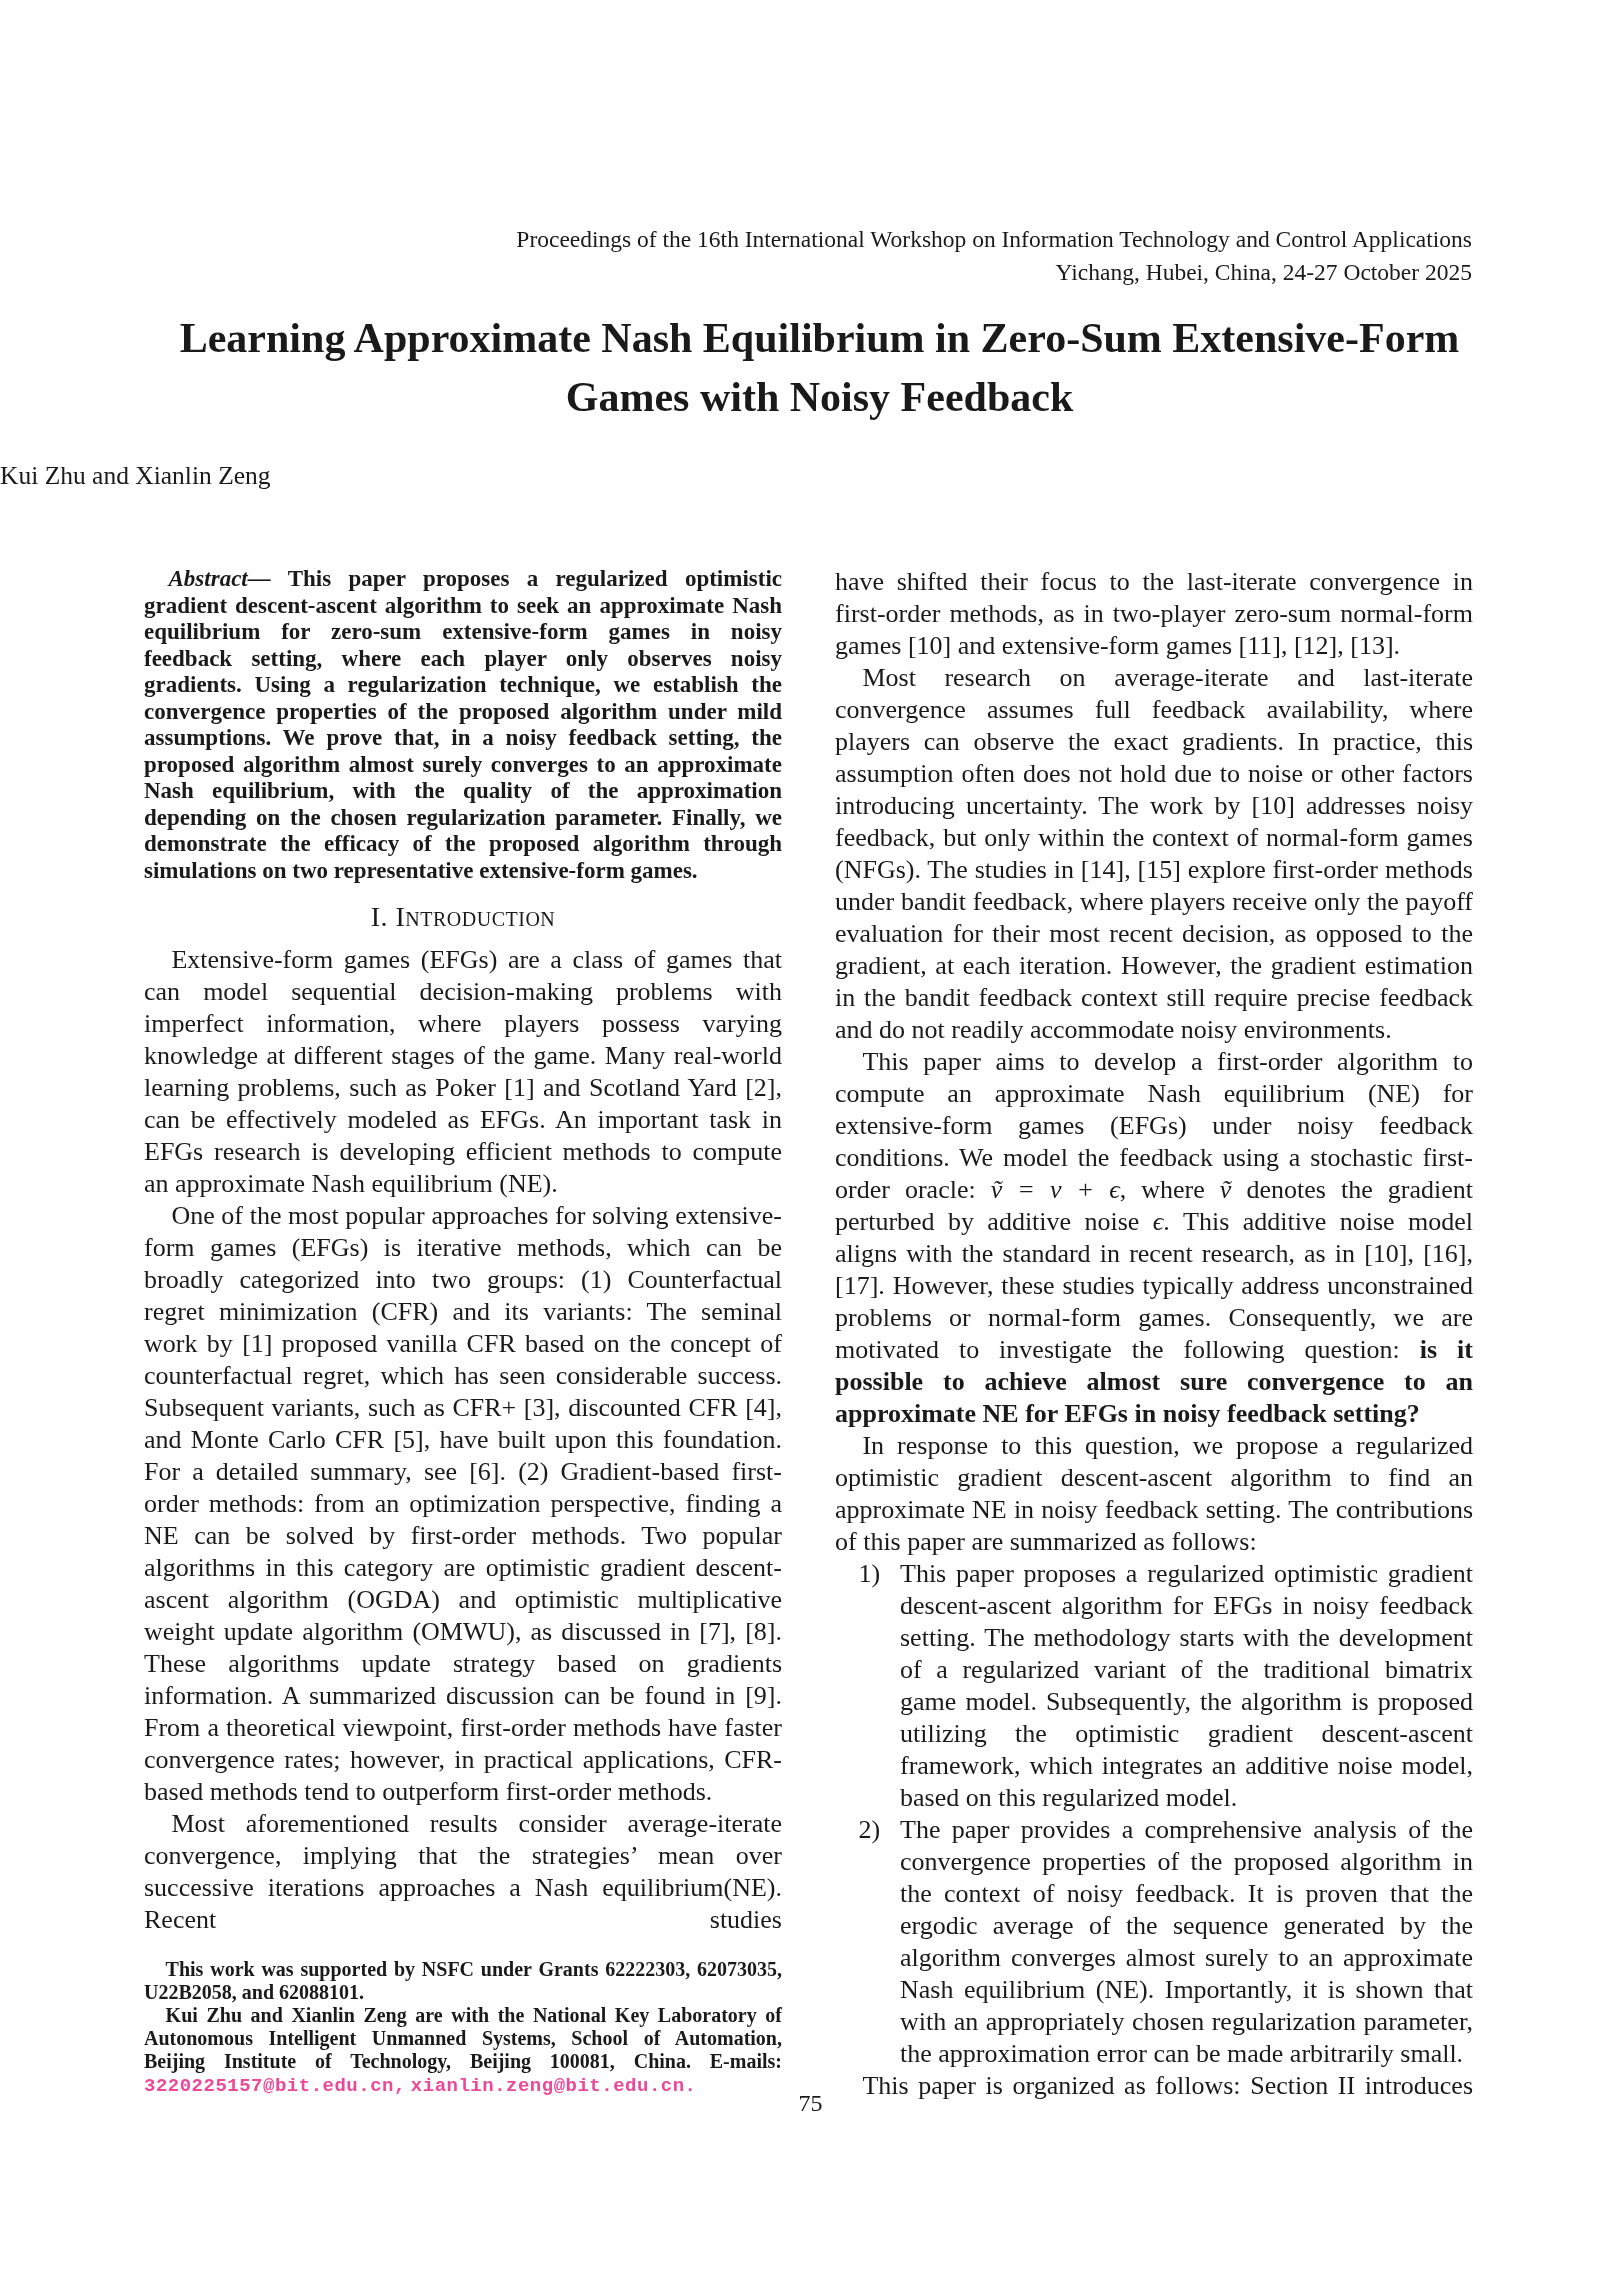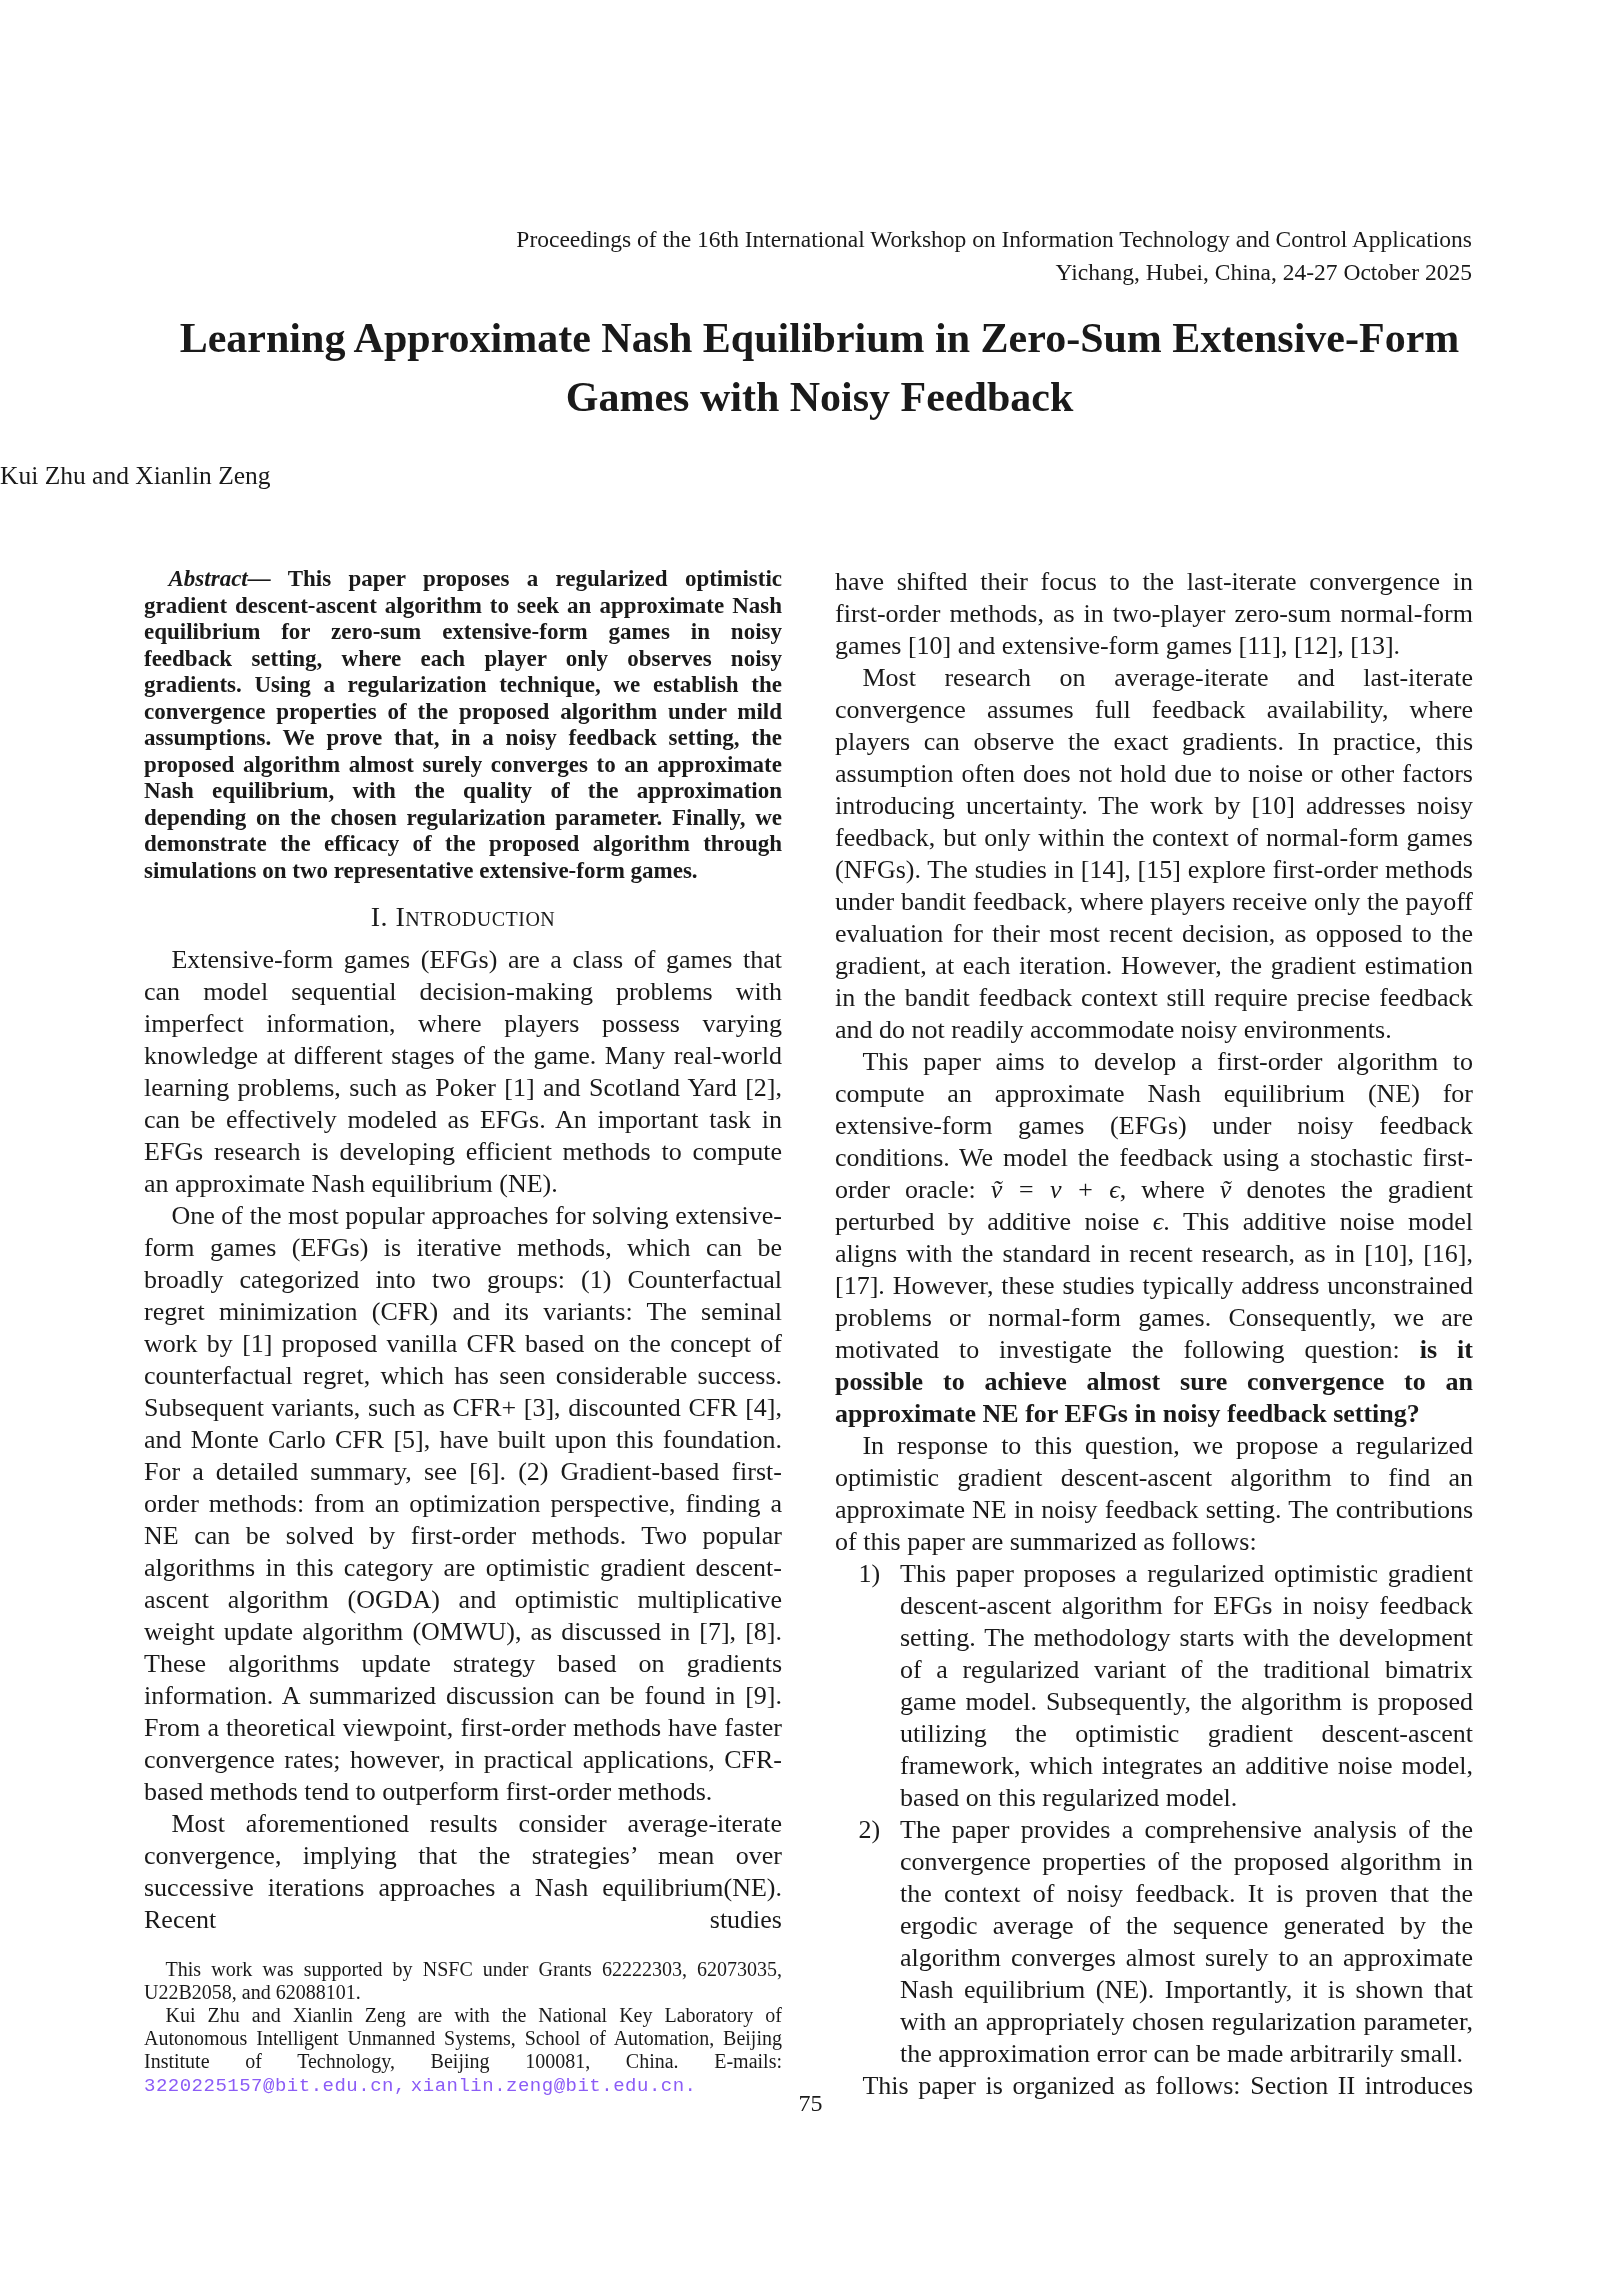--- a/index.html
+++ b/index.html
@@ -105,26 +105,27 @@
     top: 0;
   }
   .footnote {
     margin-top: 21.6px;
     font-size: 20px;
     line-height: 23px;
   }
   .fn-par {
     margin: 0;
     text-align: justify;
+    font-weight: bold;
   }
   .fn-indent { text-indent: 21.6px; }
   .email {
     font-family: "Liberation Mono", "DejaVu Sans Mono", monospace;
     font-size: 19px;
-    color: #8b5cf6;
+    color: #ec4899;
     letter-spacing: 0.5px;
   }
   .page-number {
     position: absolute;
     top: 2090px;
     left: 0;
     width: 100%;
     text-align: center;
     font-size: 24px;
   }

